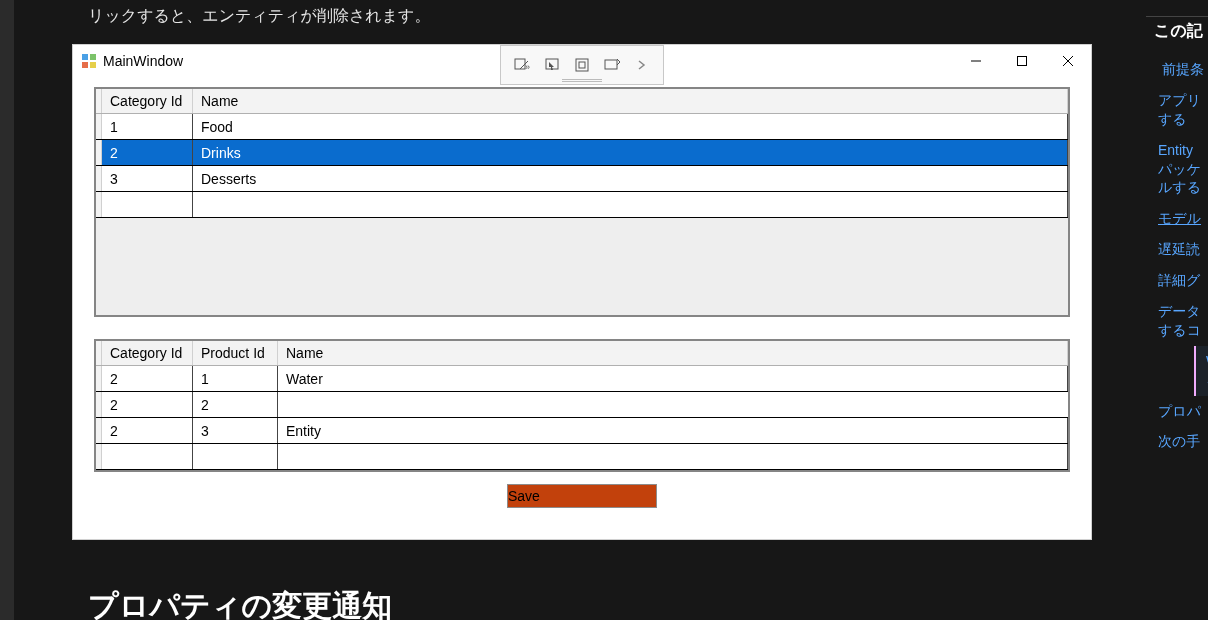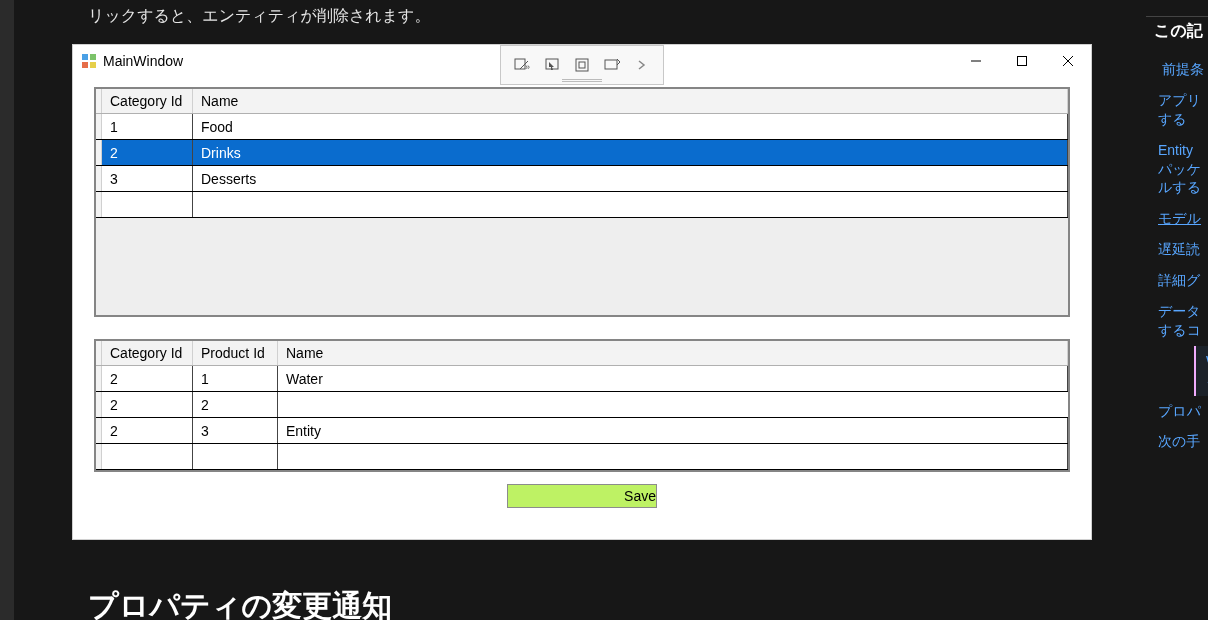--- a/index.html
+++ b/index.html
@@ -135,25 +135,25 @@
   .c-catid { width: 91px; }
   .c-name1 { flex: 1; }
   .c-prodid { width: 85px; }
   .c-name2 { flex: 1; }
 
   .save-btn {
     display:block;
     margin: 12px auto 0;
     width: 150px;
     height: 24px;
-    background: #bef264;
+    background: #c2410c;
     border: 1px solid #8c8c8c;
     font-size: 14px;
     color:#000;
-    text-align:right;
+    text-align:left;
     line-height:22px;
   }
 
   .section-heading {
     position:absolute;
     left: 88px;
     top: 586px;
     font-size: 30px;
     font-weight: 600;
     color: #fff;

